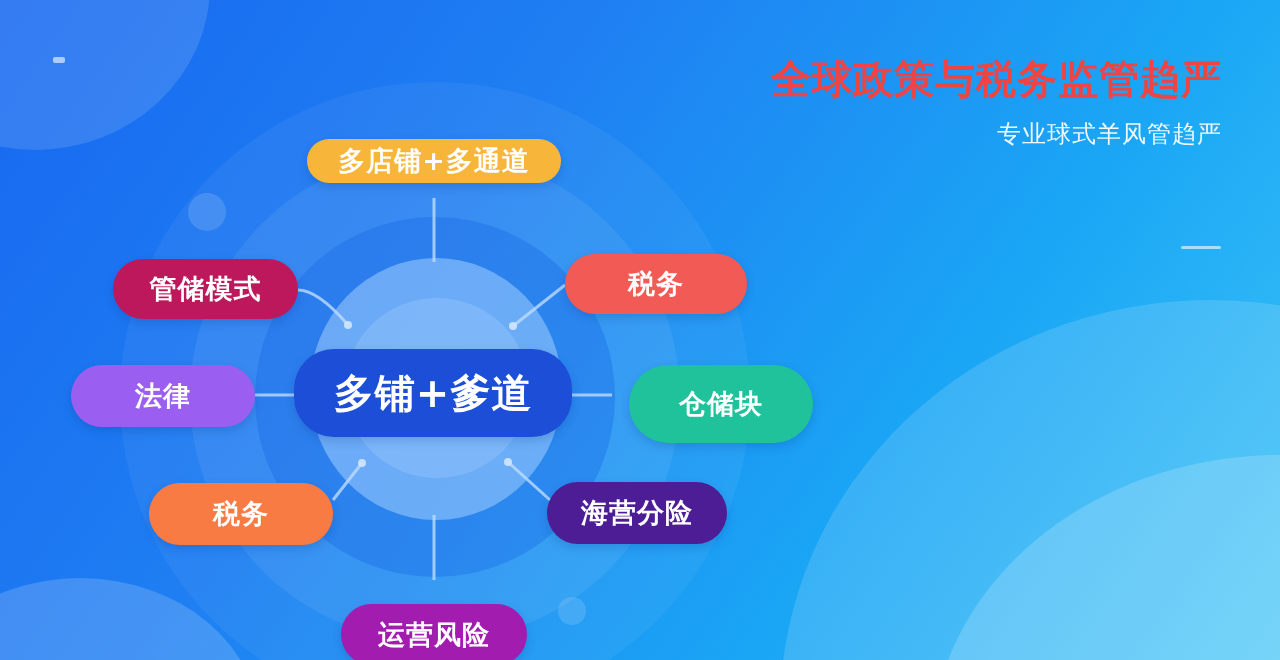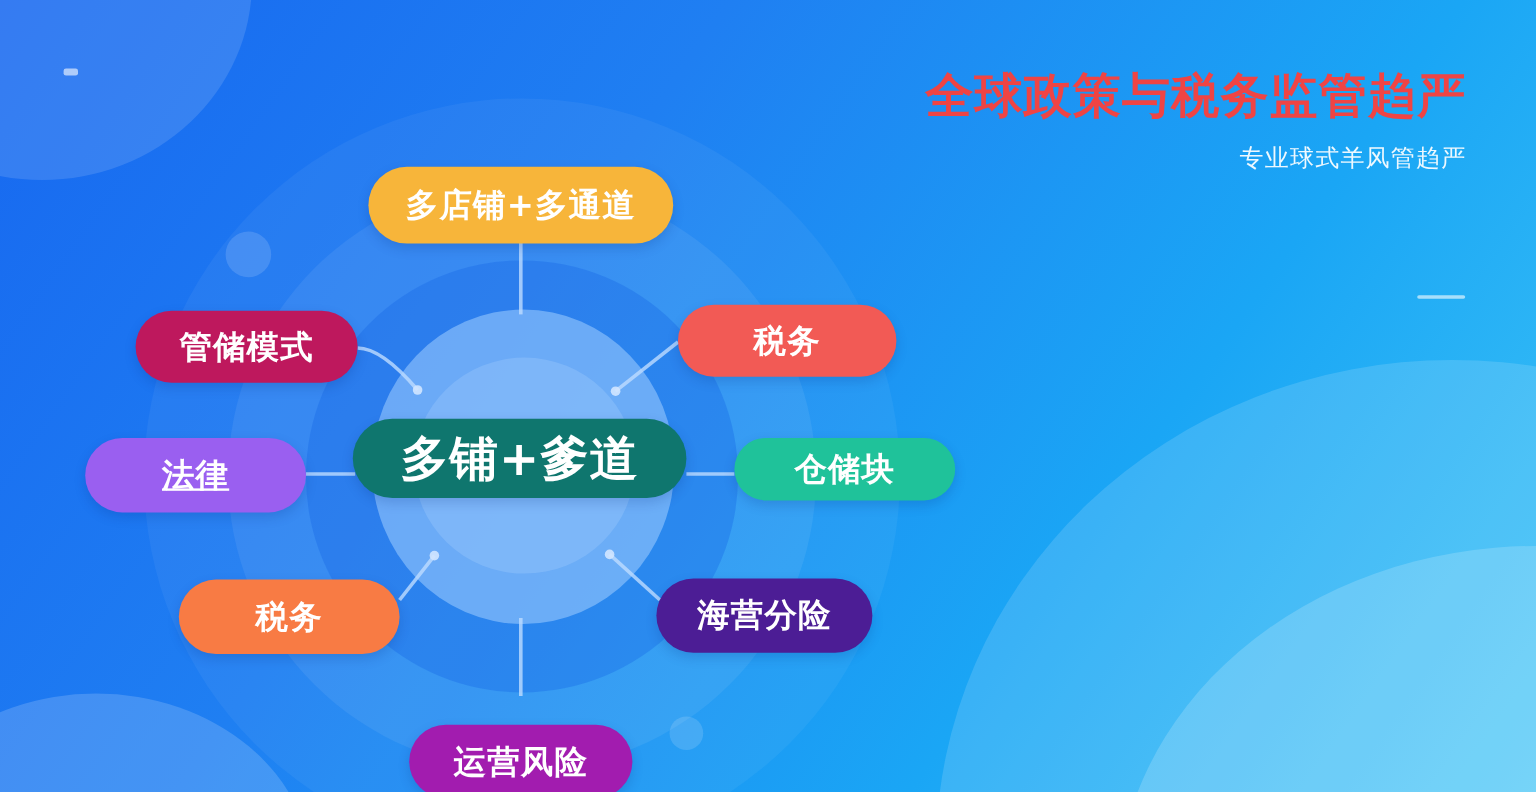--- a/index.html
+++ b/index.html
@@ -19,21 +19,21 @@
   .r2 { left:190px; top:152px; width:490px; height:490px; background:rgba(255,255,255,0.07); }
   .r3 { left:255px; top:217px; width:360px; height:360px; background:rgba(20,100,230,0.35); }
   .r4 { left:310px; top:258px; width:252px; height:262px; background:rgba(160,205,255,0.55); }
   .r5 { left:345px; top:298px; width:184px; height:180px; background:rgba(180,215,255,0.25); }
   svg.links { position:absolute; left:0; top:0; }
   .pill { position:absolute; border-radius:40px; color:#fff; font-weight:bold;
     display:flex; align-items:center; justify-content:center; font-size:27px; letter-spacing:1px;
     box-shadow:0 4px 10px rgba(0,40,120,0.18); }
   .center { font-size:40px; }
   .title { position:absolute; right:58px; top:52px; color:#ef4444; font-size:40px; font-weight:bold; letter-spacing:1px; }
-  .subtitle { position:absolute; right:58px; top:118px; color:rgba(255,255,255,0.92); font-size:20px; letter-spacing:1px; }
+  .subtitle { position:absolute; right:58px; top:118px; color:rgba(255,255,255,0.92); font-size:24px; letter-spacing:1px; }
 </style>
 </head>
 <body>
 
 <div class="deco c-tl"></div>
 <div class="deco c-bl"></div>
 <div class="deco c-br1"></div>
 <div class="deco c-br2"></div>
 <div class="deco dot1"></div>
 <div class="deco dot2"></div>
@@ -61,22 +61,22 @@
     <circle cx="348" cy="325" r="4"></circle>
       <circle cx="513" cy="326" r="4"></circle>
     <circle cx="362" cy="463" r="4"></circle>
       <circle cx="508" cy="462" r="4"></circle>
   </g>
 </svg>
 
 <div class="title">全球政策与税务监管趋严</div>
 <div class="subtitle">专业球式羊风管趋严</div>
 
-<div class="pill center" style="left:294px;top:349px;width:278px;height:66px;background:#0f766e;">多铺+爹道</div>
+<div class="pill center" style="left:294px;top:349px;width:278px;height:88px;background:#1d4ed8;">多铺+爹道</div>
 
-<div class="pill" style="left:307px;top:139px;width:254px;height:64px;background:#f7b53a;">多店铺+多通道</div>
+<div class="pill" style="left:307px;top:139px;width:254px;height:44px;background:#f7b53a;">多店铺+多通道</div>
 <div class="pill" style="left:113px;top:259px;width:185px;height:60px;background:#be185d;">管储模式</div>
 <div class="pill" style="left:565px;top:254px;width:182px;height:60px;background:#f25a55;">税务</div>
-<div class="pill" style="left:71px;top:365px;width:184px;height:62px;background:#9a5ff0;text-decoration:underline;">法律</div>
-<div class="pill" style="left:612px;top:365px;width:184px;height:52px;background:#1fc29a;">仓储块</div>
+<div class="pill" style="left:71px;top:365px;width:184px;height:62px;background:#9a5ff0;">法律</div>
+<div class="pill" style="left:629px;top:365px;width:184px;height:78px;background:#1fc29a;">仓储块</div>
 <div class="pill" style="left:149px;top:483px;width:184px;height:62px;background:#f87b44;">税务</div>
 <div class="pill" style="left:547px;top:482px;width:180px;height:62px;background:#4c1d95;">海营分险</div>
 <div class="pill" style="left:341px;top:580px;width:186px;height:61px;background:#a21caf;margin-top:24px;">运营风险</div>
 
 </body></html>

